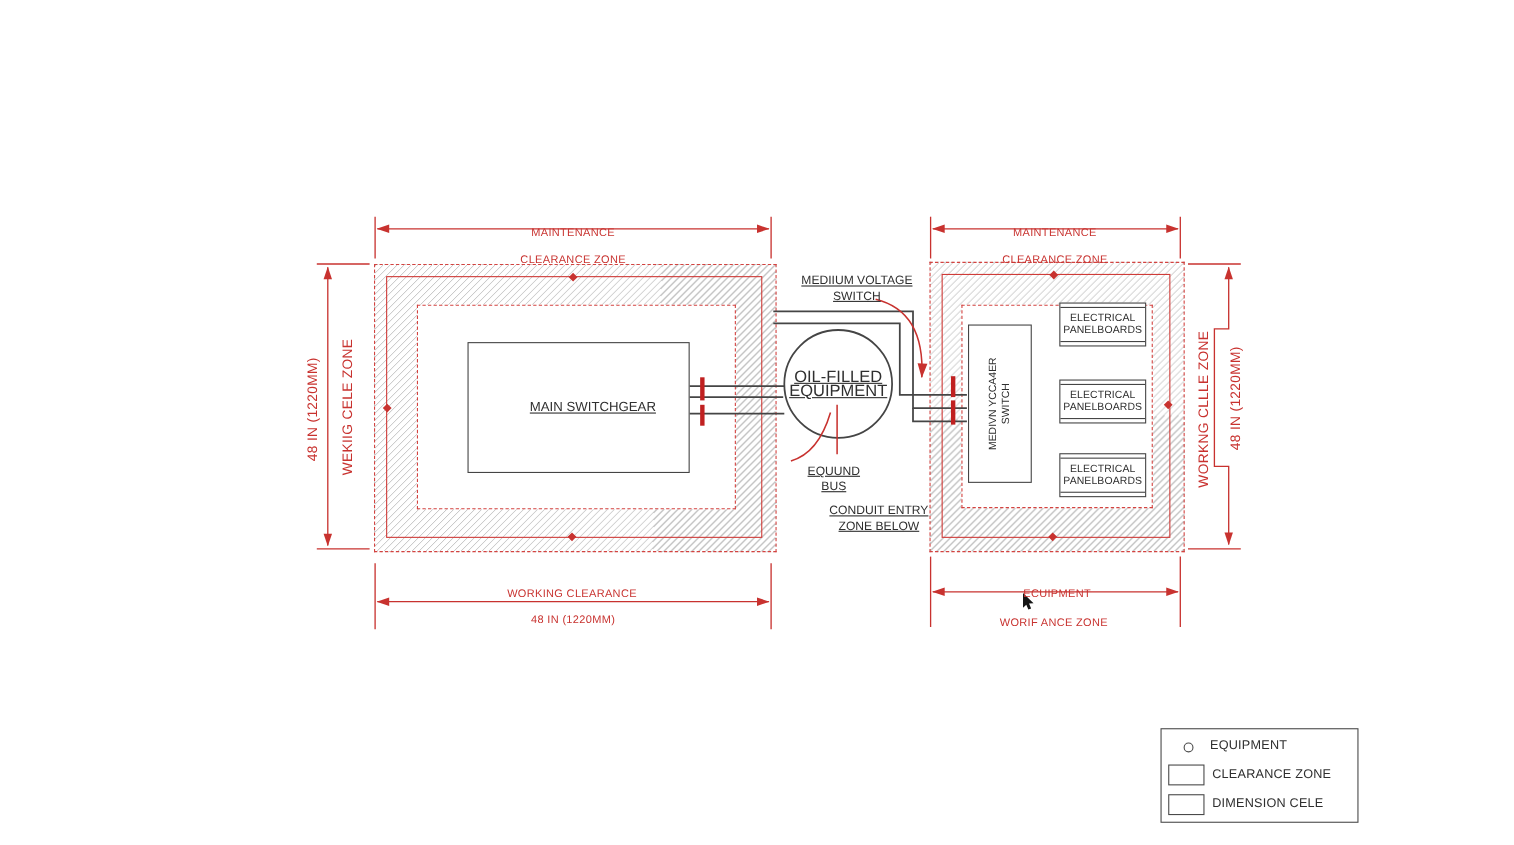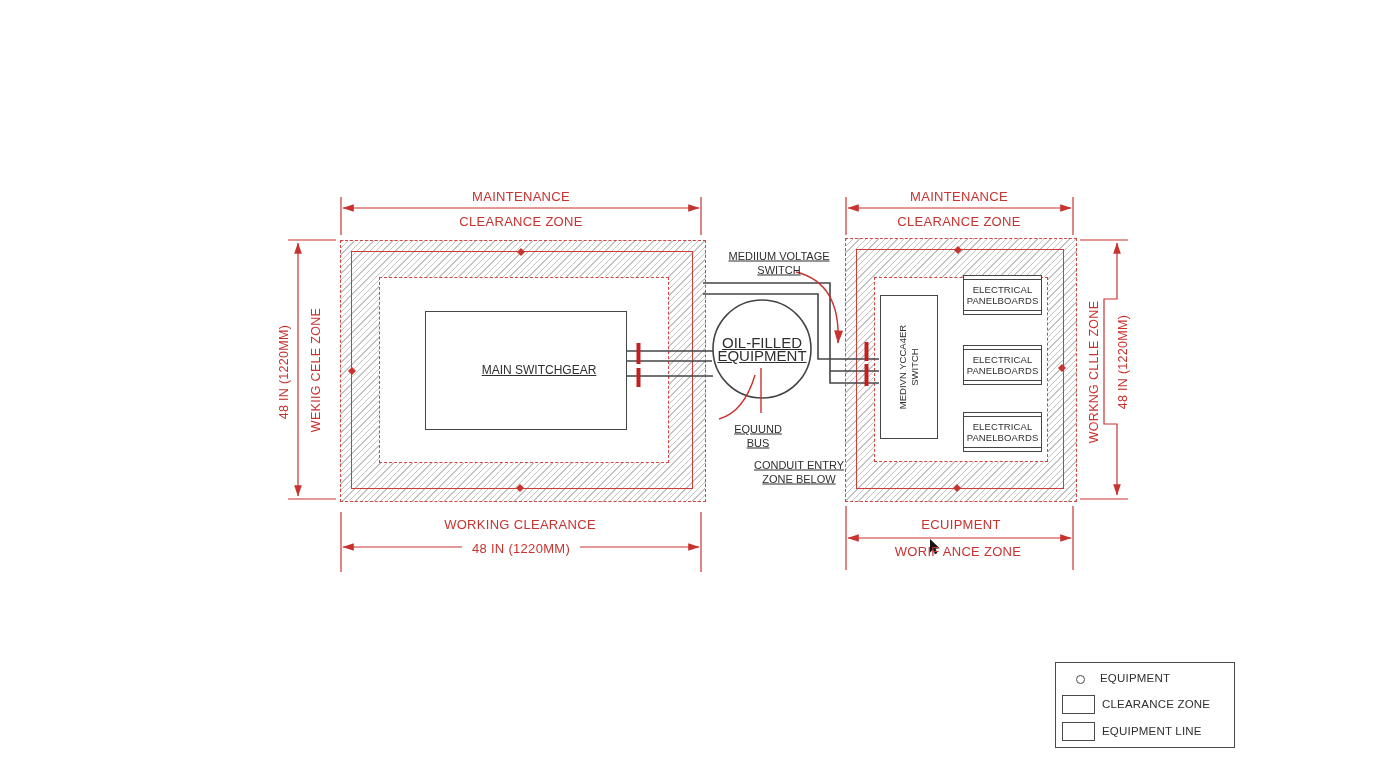--- a/index.html
+++ b/index.html
@@ -15,21 +15,21 @@
   
   .eq-box{position:absolute;border:1.5px solid #454545;background:#fff;
           display:flex;align-items:center;justify-content:center;text-align:center;}
   .pb-inner{position:absolute;left:0;right:0;top:3px;bottom:3px;
             border-top:1.2px solid #454545;border-bottom:1.2px solid #454545;}
   .pb-lbl{position:relative;font-size:9.5px;line-height:11.5px;color:#2f2f2f;letter-spacing:.1px;}
 
   
   .lbl{position:absolute;transform:translate(-50%,-50%);white-space:nowrap;text-align:center;}
   .rot{transform:translate(-50%,-50%) rotate(-90deg);}
-  .red{color:#c8322f;font-size:13px;letter-spacing:.3px;}
+  .red{color:#c8322f;font-size:10px;letter-spacing:.3px;margin-top:16px;}
   .red-sm{color:#c8322f;font-size:12.5px;letter-spacing:.3px;}
   .blk{color:#2f2f2f;font-size:11px;line-height:13.5px;text-decoration:underline;}
   .onLine{background:#fff;padding:0 10px;}
 
   .svg-overlay{position:absolute;left:0;top:0;pointer-events:none;}
 
   
   .legend-box{position:absolute;left:1055px;top:662px;width:178px;height:84px;
               border:1.6px solid #4a4a4a;background:#fff;}
   .leg-lbl{position:absolute;font-size:11.5px;color:#2f2f2f;letter-spacing:.2px;}
@@ -192,15 +192,15 @@
     <div>CONDUIT ENTRY</div>
     <div>ZONE BELOW</div>
   </div>
 
   <div class="legend-box"></div>
   <div class="leg-circle"></div>
   <div class="leg-lbl" style="left:1100px;top:672px;">EQUIPMENT</div>
   <div class="leg-swatch hatch" style="left:1062px;top:695px;"></div>
   <div class="leg-lbl" style="left:1102px;top:698px;">CLEARANCE ZONE</div>
   <div class="leg-swatch" style="left:1062px;top:722px;"></div>
-  <div class="leg-lbl" style="left:1102px;top:725px;">EQUIPMENT LINE</div>
+  <div class="leg-lbl" style="left:1102px;top:725px;">DIMENSION CELE</div>
 
 </div>
 
 </body></html>

